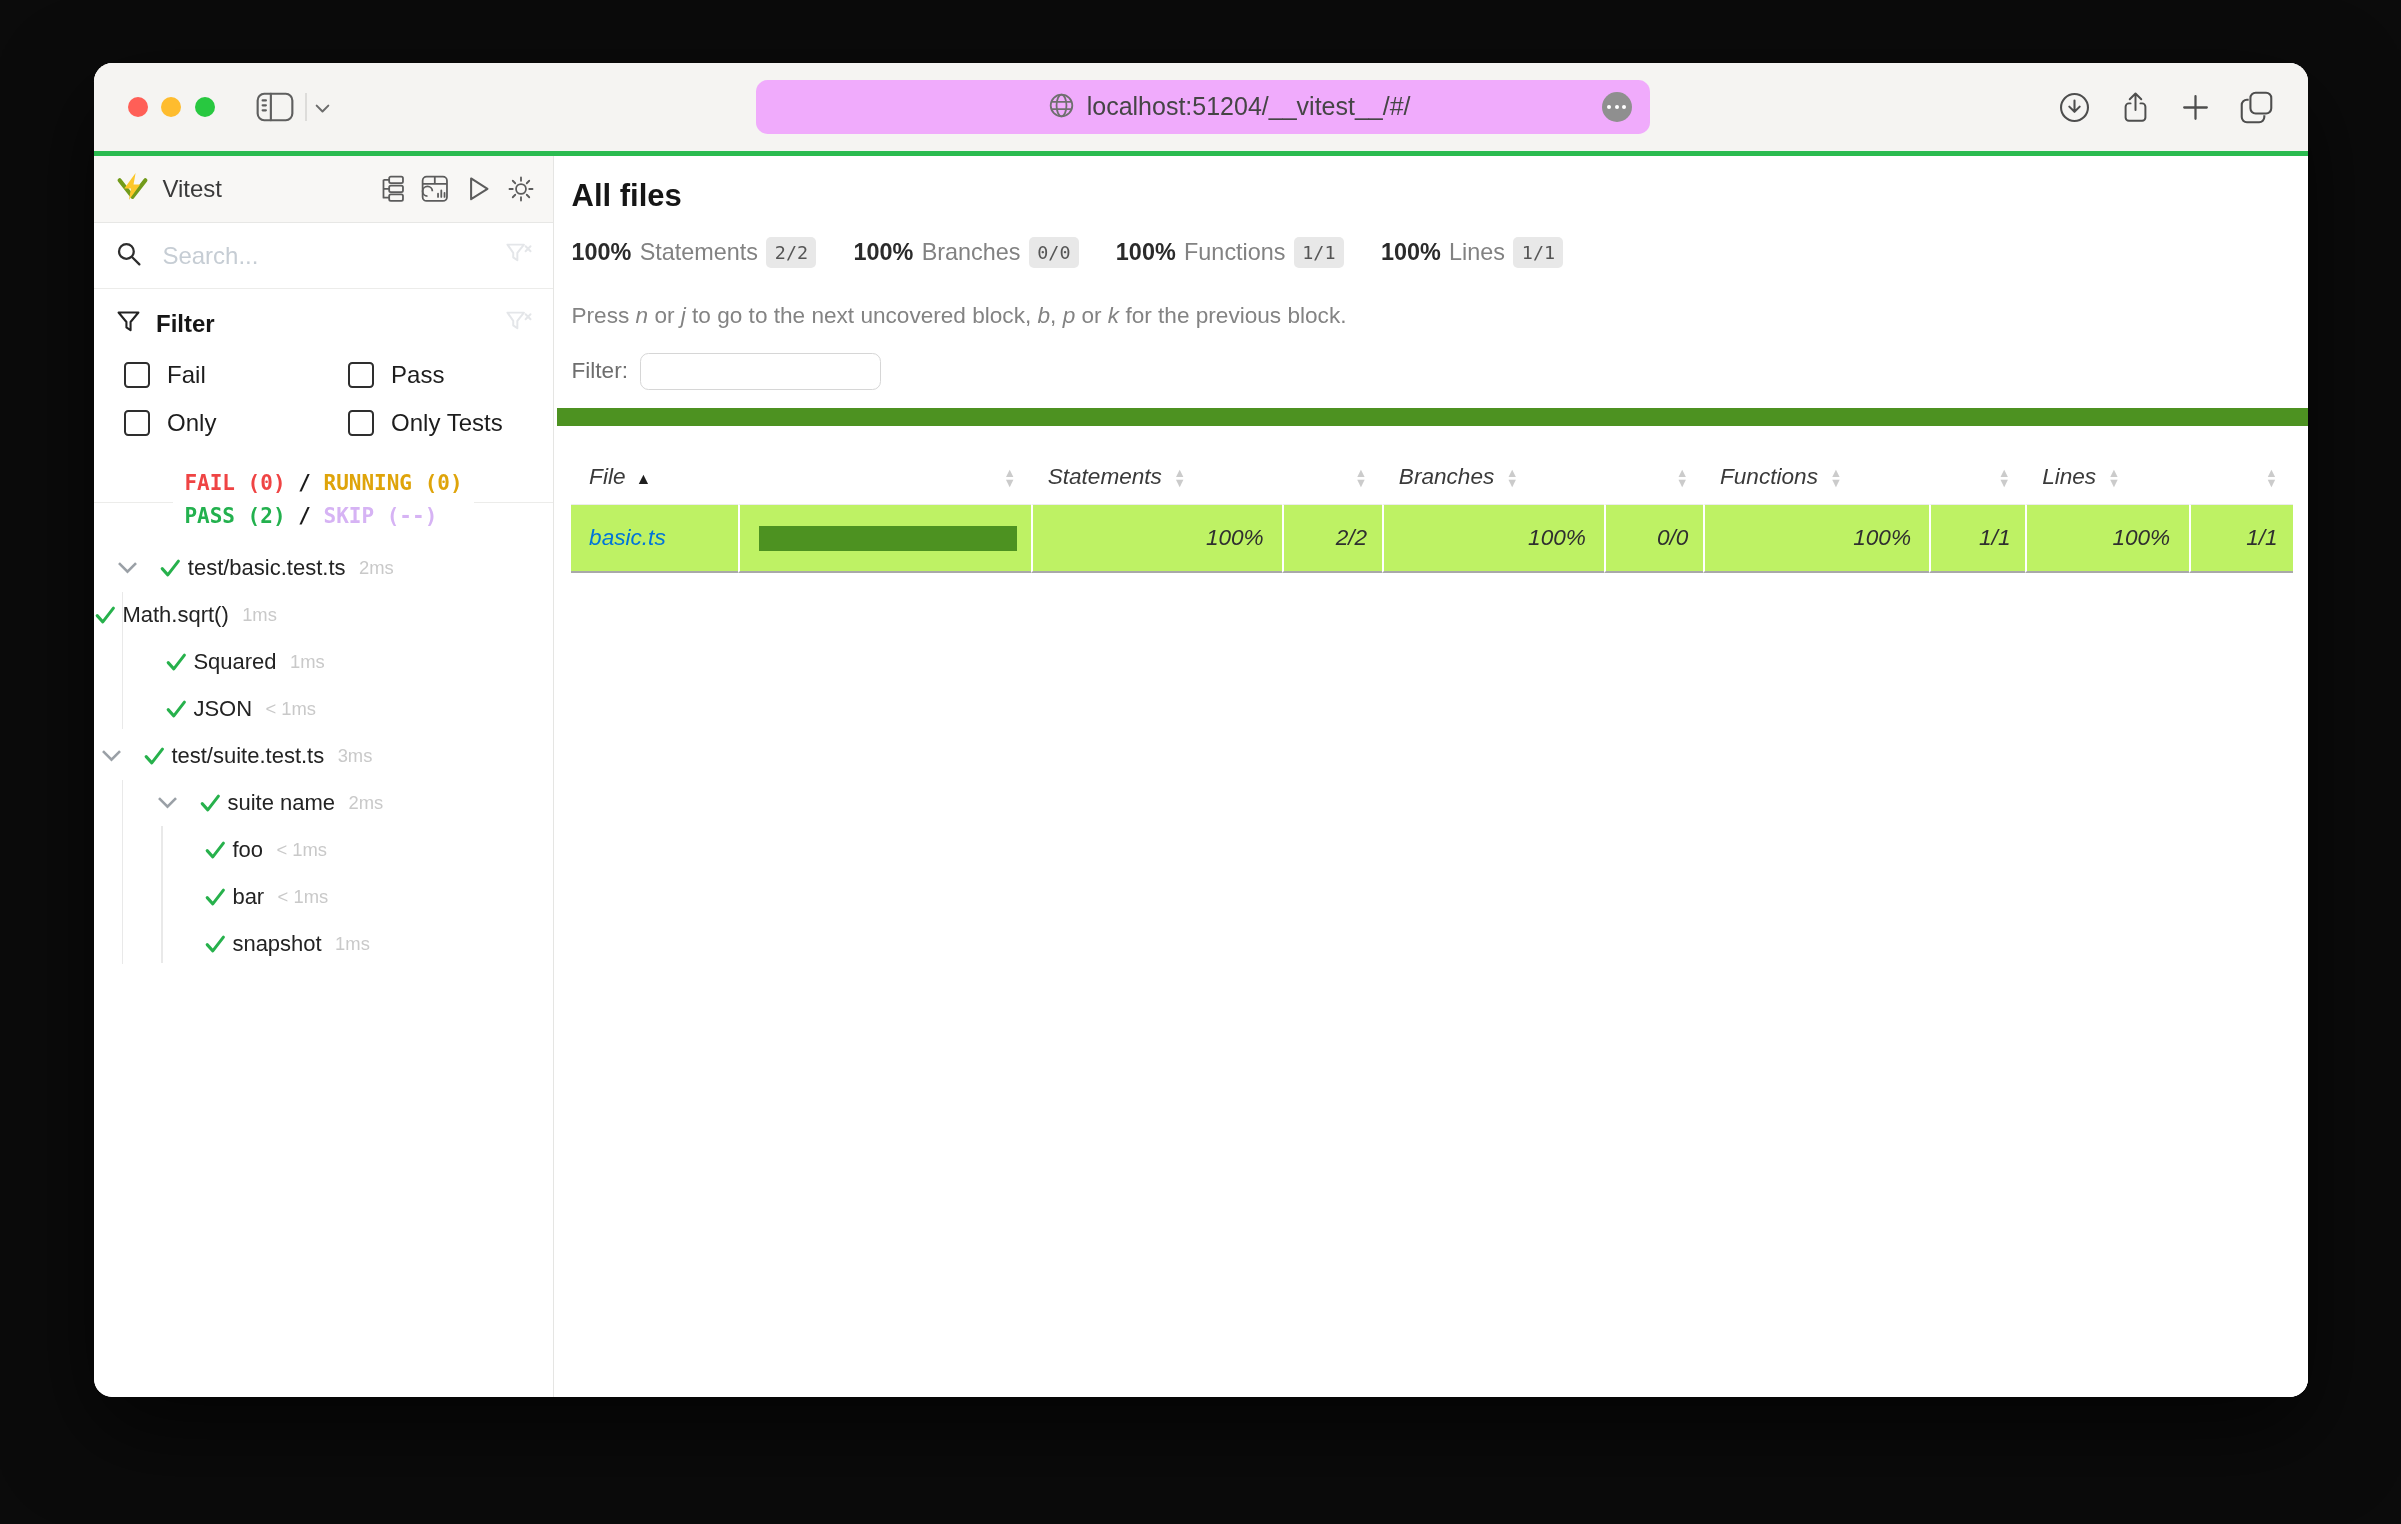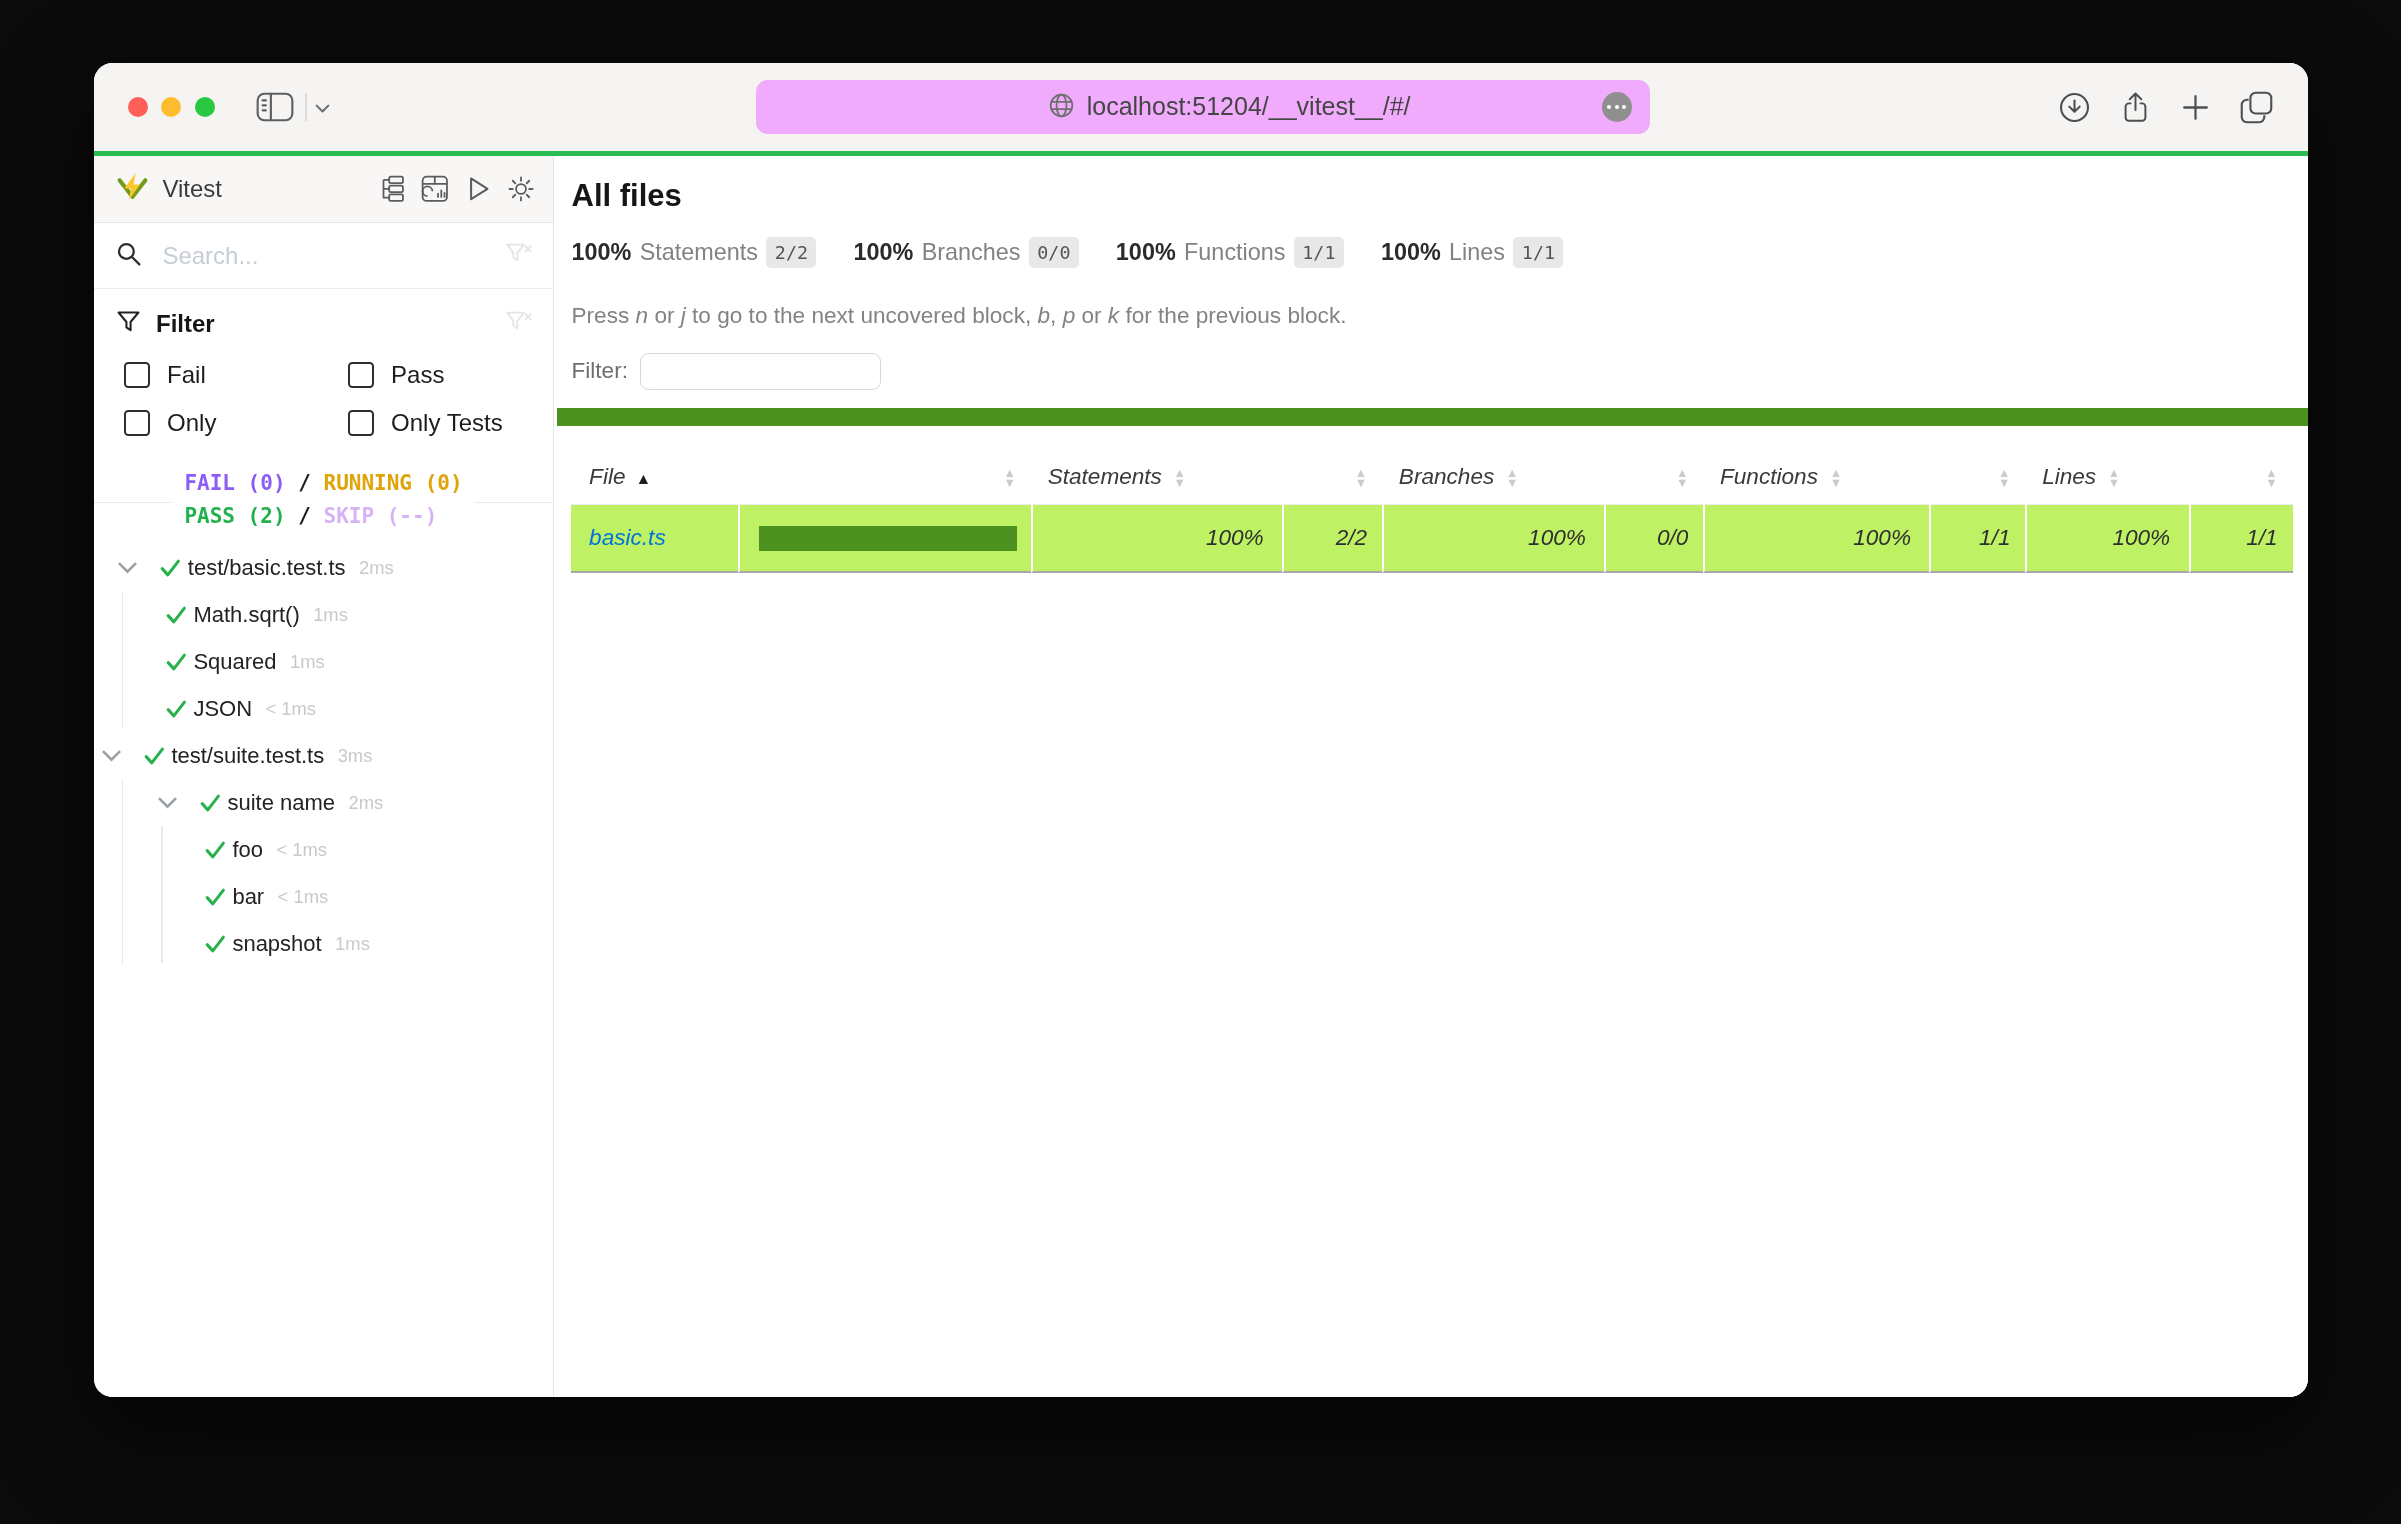--- a/index.html
+++ b/index.html
@@ -54,21 +54,21 @@
   .filter-head .funnel{color:#222;}
   .filter-title{font-size:24px;font-weight:700;margin-left:15px;color:#161616;}
   .filter-head .filterx{margin-left:auto;}
   .cb-grid{display:grid;grid-template-columns:224px 1fr;row-gap:20px;padding-left:8.4px;margin-top:3.3px;}
   .cb{display:flex;align-items:center;gap:16.7px;font-size:24px;color:#1d1d1d;cursor:pointer;}
   .box{width:22px;height:22px;border:2.1px solid #2e2e2e;border-radius:4.2px;background:#fff;flex:0 0 auto;}
 
   .summary{position:relative;margin-top:-38px;background:#fff;width:max-content;margin-left:auto;
            margin-right:auto;padding:1.7px 11.7px;font-family:"DejaVu Sans Mono",monospace;
            font-weight:700;font-size:21px;line-height:33px;white-space:nowrap;}
-  .s-fail{color:#8b5cf6;}.s-running{color:#dfa40a;}.s-pass{color:#23b14e;}.s-skip{color:#d6b3f4;}
+  .s-fail{color:#ef4444;}.s-running{color:#dfa40a;}.s-pass{color:#23b14e;}.s-skip{color:#d6b3f4;}
   .s-sep{color:#1a1a1a;}
 
   .tree{position:relative;margin-top:10px;}
   .gl{position:absolute;width:1.7px;background:#e9e9e9;}
   #gl-a{left:27.6px;top:48px;height:137px;}
   #gl-b{left:27.6px;top:236px;height:184px;}
   #gl-c{left:67px;top:282px;height:137px;}
   .trow{position:relative;height:47px;display:flex;align-items:center;font-size:22px;color:#232323;cursor:pointer;}
   .tchev{width:21px;height:13.4px;margin-right:21px;stroke:#9aa0a6;fill:none;stroke-width:2;flex:0 0 auto;}
   .tcheck{width:22.6px;height:20px;margin-right:5.8px;stroke:#27b14c;fill:none;stroke-width:2.4;
@@ -304,21 +304,21 @@
         <div class="trow" style="padding-left: 23.4px;">
               <svg class="tchev" viewBox="0 0 16 10">
                 <path d="M1.5 1.5 l6.5 6.5 6.5 -6.5"></path>
               </svg>
               <svg class="tcheck" viewBox="0 0 18 16">
                 <path d="M2.5 8.5 l4.5 5 L15.5 2.5"></path>
               </svg>
               <span class="tlabel">test/basic.test.ts</span>
               <span class="tdur">2ms</span>
             </div>
-            <div class="trow" style="padding-left: 71px;">
+            <div class="trow" style="">
               <svg class="tcheck" viewBox="0 0 18 16">
                 <path d="M2.5 8.5 l4.5 5 L15.5 2.5"></path>
               </svg>
               <span class="tlabel">Math.sqrt()</span>
               <span class="tdur">1ms</span>
             </div>
             <div class="trow" style="padding-left: 71px;">
               <svg class="tcheck" viewBox="0 0 18 16">
                 <path d="M2.5 8.5 l4.5 5 L15.5 2.5"></path>
               </svg>

